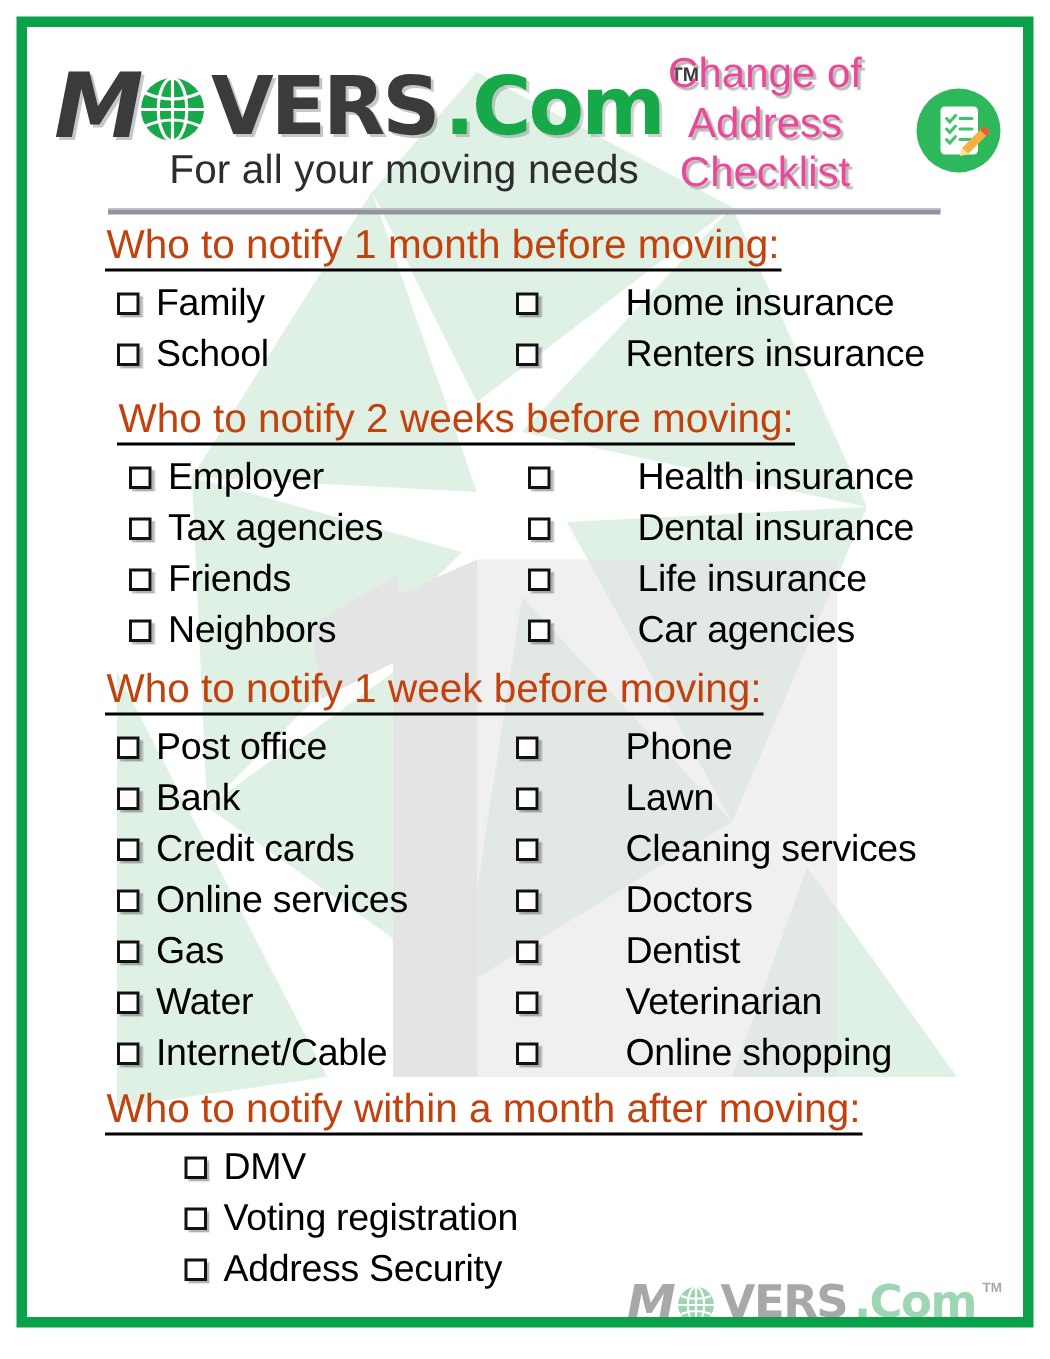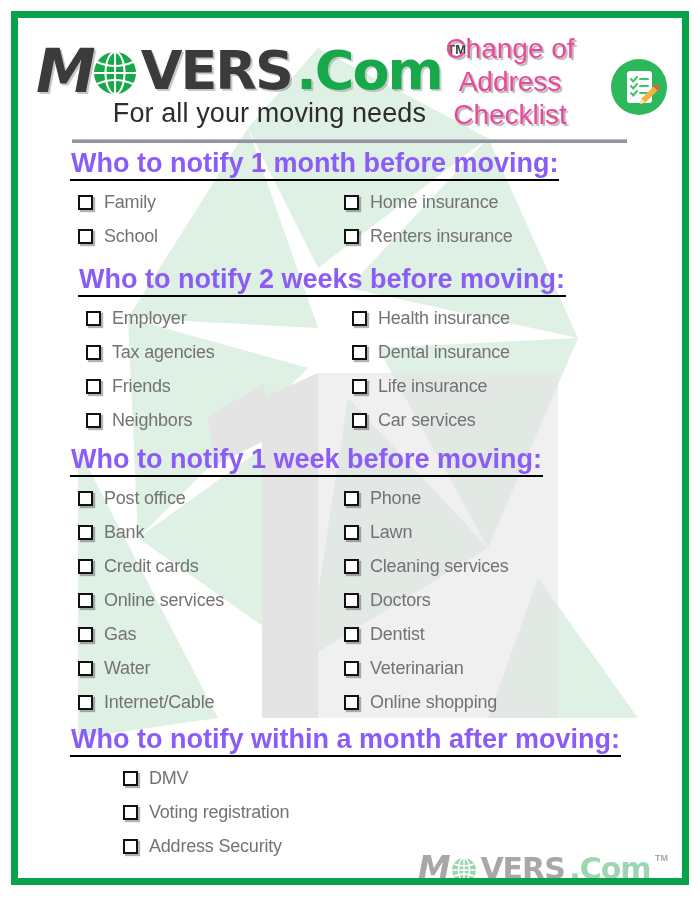--- a/index.html
+++ b/index.html
@@ -164,24 +164,24 @@
     background: #8f949e;
     border-top: 1px solid #b9bcc3;
     box-sizing: border-box;
   }
 
   .section { position: absolute; left: 0; width: 664px; }
 
   .section-title {
     display: inline-block;
     font-family: "Liberation Sans", sans-serif;
-    font-weight: bold;
+    font-weight: normal;
     font-size: 27px;
     line-height: 30px;
-    color: #8b5cf6;
+    color: #c2410c;
     border-bottom: 2px solid #000000;
     padding: 0 1px 1px 1px;
     white-space: nowrap;
   }
   .section-title-wrap { padding-left: 52px; }
 
   .rows { position: relative; margin-top: 4px; }
 
   .row {
     position: relative;
@@ -189,38 +189,38 @@
   }
   .cell {
     position: absolute;
     top: 0;
     display: flex;
     align-items: center;
     height: 34px;
     white-space: nowrap;
   }
   .cell.left  { left: 60px; }
-  .cell.right { left: 326px; }
+  .cell.right { left: 326px; gap: 47px; }
   .cell.single { left: 60px; margin-left: 45px; }
 
   .checkbox {
     width: 15px;
     height: 15px;
     border: 2px solid #111111;
     background: #ffffff;
     box-sizing: border-box;
     margin-right: 11px;
     flex: 0 0 auto;
     box-shadow: 2px 2px 1px rgba(0,0,0,0.30);
   }
   .item-label {
     font-family: "Liberation Sans", sans-serif;
-    font-size: 18px;
+    font-size: 25px;
     line-height: 28px;
-    color: #737373;
+    color: #000000;
     letter-spacing: -0.2px;
   }
 
   
   #footer {
     position: absolute;
     left: 18px;
     bottom: 16px;
     width: 664px;
     height: 52px;
@@ -395,21 +395,21 @@
                 <span class="item-label">Life insurance</span>
               </div>
             </div>
             <div class="row">
               <div class="cell left">
                 <span class="checkbox"></span>
                 <span class="item-label">Neighbors</span>
               </div>
               <div class="cell right">
                 <span class="checkbox"></span>
-                <span class="item-label">Car services</span>
+                <span class="item-label">Car agencies</span>
               </div>
             </div>
           </div>
         </div>
         <div class="section" style="top: 310px;">
           <div class="section-title-wrap"><div class="section-title">Who to notify 1 week before moving:</div></div>
           <div class="rows">
             <div class="row">
               <div class="cell left">
                 <span class="checkbox"></span>

